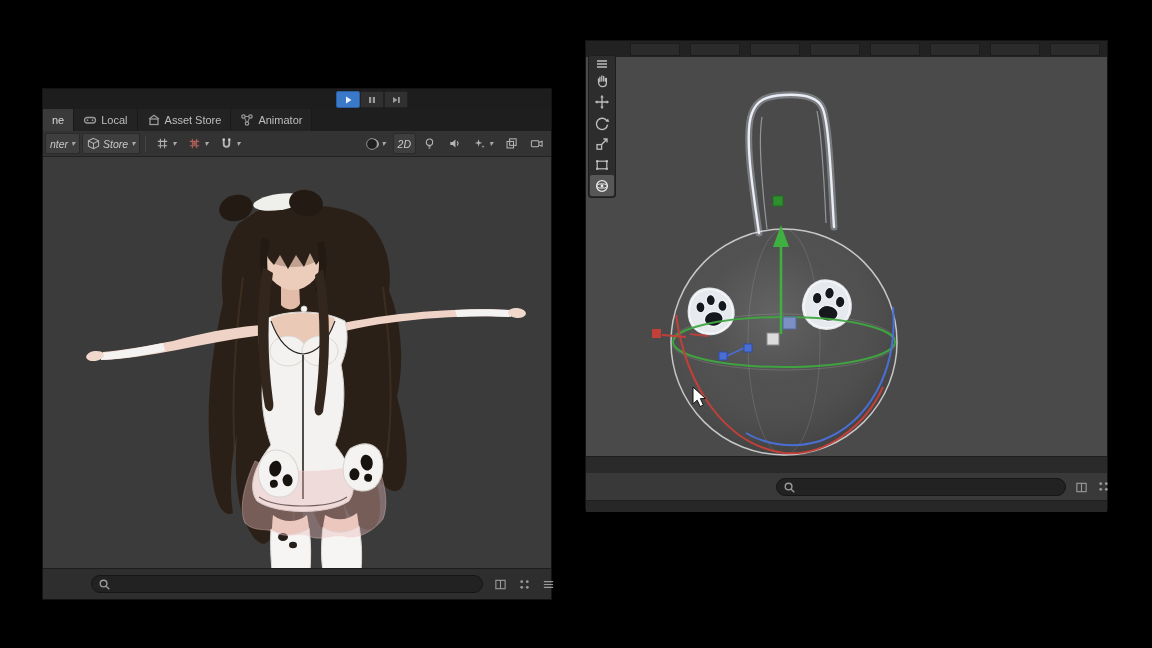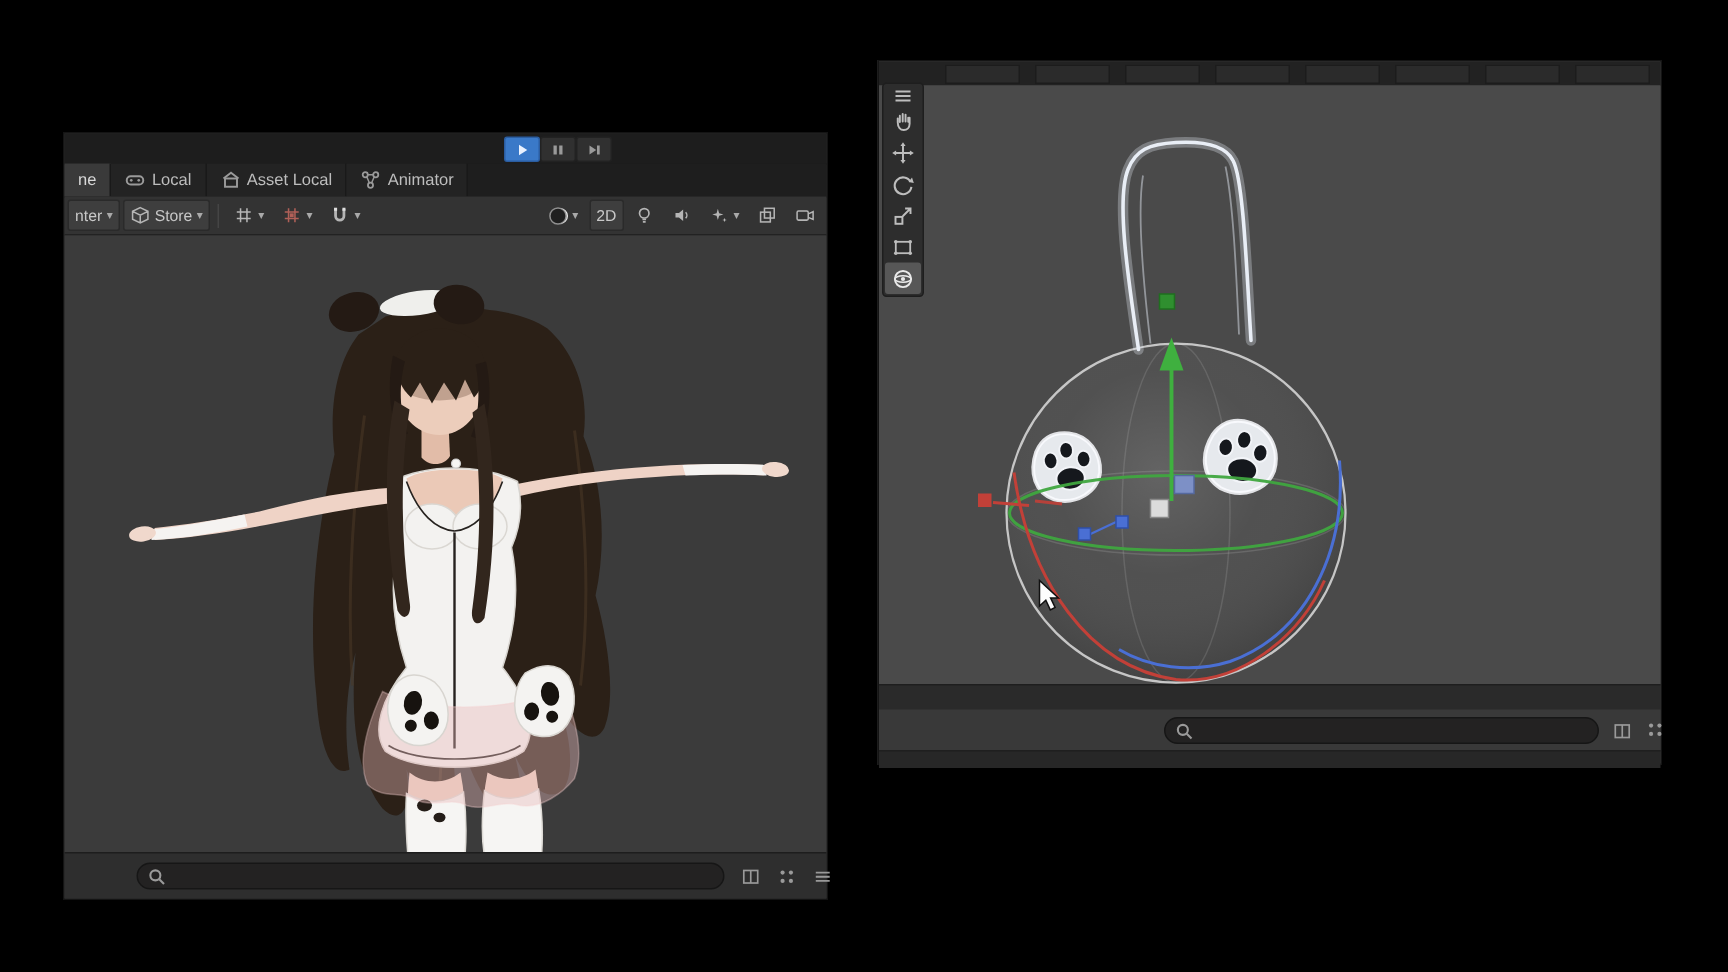--- a/index.html
+++ b/index.html
@@ -16,21 +16,21 @@
   .playbar{position:absolute;left:0;top:0;right:0;height:20px;background:#1d1d1d;border-bottom:1px solid #151515;}
   .pbtn{position:absolute;top:2px;width:22px;height:15px;background:#303030;border:1px solid #222;border-radius:2px;
         display:flex;align-items:center;justify-content:center;}
   .pbtn.blue{background:#3a79c8;border-color:#2b5da0;}
   .tabbar{position:absolute;left:0;top:20px;right:0;height:22px;background:#1e1e1e;display:flex;border-bottom:1px solid #161616;}
   .tab{height:22px;display:flex;align-items:center;gap:4px;padding:0 9px;font-size:11px;color:#bdbdbd;
        background:#232323;border-right:1px solid #191919;white-space:nowrap;}
   .tab.active{background:#3a3a3a;color:#d8d8d8;}
   .tabfill{flex:1;background:#1e1e1e;}
   .toolbar{position:absolute;left:0;top:42px;right:0;height:26px;background:#333;display:flex;align-items:center;
-           gap:2px;padding:0 2px;border-bottom:1px solid #222;box-sizing:border-box;}
+           gap:2px;padding:0 2px;border-bottom:1px solid #222;box-sizing:border-box;font-style:italic;}
   .tbtn{display:inline-flex;align-items:center;gap:3px;height:19px;padding:0 4px;background:#3e3e3e;
         border:1px solid #2a2a2a;border-radius:2px;color:#c8c8c8;font-size:10.5px;flex:0 0 auto;}
   .tbtn.flat{background:transparent;border-color:transparent;}
   .dd{font-size:8px;color:#a9a9a9;line-height:1;}
   .sep{width:1px;height:16px;background:#454545;margin:0 3px;flex:0 0 auto;}
   .spacer{flex:1;}
   .viewport-left{position:absolute;left:0;top:68px;right:0;bottom:30px;background:#3b3b3b;overflow:hidden;}
   .bottombar{position:absolute;left:0;bottom:0;right:0;height:30px;background:#2e2e2e;border-top:1px solid #1d1d1d;}
   .searchbox{position:absolute;top:6px;height:18px;border-radius:9px;background:#232222;border:1px solid #161616;
              display:flex;align-items:center;padding:0 6px;gap:4px;box-sizing:border-box;}
@@ -93,21 +93,21 @@
             <circle cx="4.5" cy="7.2" r="0.9" fill="#9a9a9a"></circle>
             <circle cx="9.5" cy="7.2" r="0.9" fill="#9a9a9a"></circle>
           </svg>
         <span>Local</span>
       </div>
       <div class="tab">
         <svg width="14" height="14" viewBox="0 0 14 14">
             <path d="M2,6 L7,2.2 L12,6" fill="none" stroke="#9a9a9a" stroke-width="1.3"></path>
             <rect x="3" y="6" width="8" height="5.5" fill="none" stroke="#9a9a9a" stroke-width="1.3"></rect>
           </svg>
-        <span>Asset Local</span>
+        <span>Asset Store</span>
       </div>
       <div class="tab">
         <svg width="14" height="14" viewBox="0 0 14 14">
             <circle cx="3.5" cy="3.5" r="1.7" fill="none" stroke="#9a9a9a" stroke-width="1.2"></circle>
             <circle cx="10.5" cy="3.5" r="1.7" fill="none" stroke="#9a9a9a" stroke-width="1.2"></circle>
             <circle cx="7" cy="10.5" r="1.7" fill="none" stroke="#9a9a9a" stroke-width="1.2"></circle>
             <path d="M4.5,4.8 L6.3,9 M9.5,4.8 L7.7,9 M5.2,3.5 H8.8" stroke="#9a9a9a" stroke-width="1" fill="none"></path>
           </svg>
         <span>Animator</span>
       </div>

